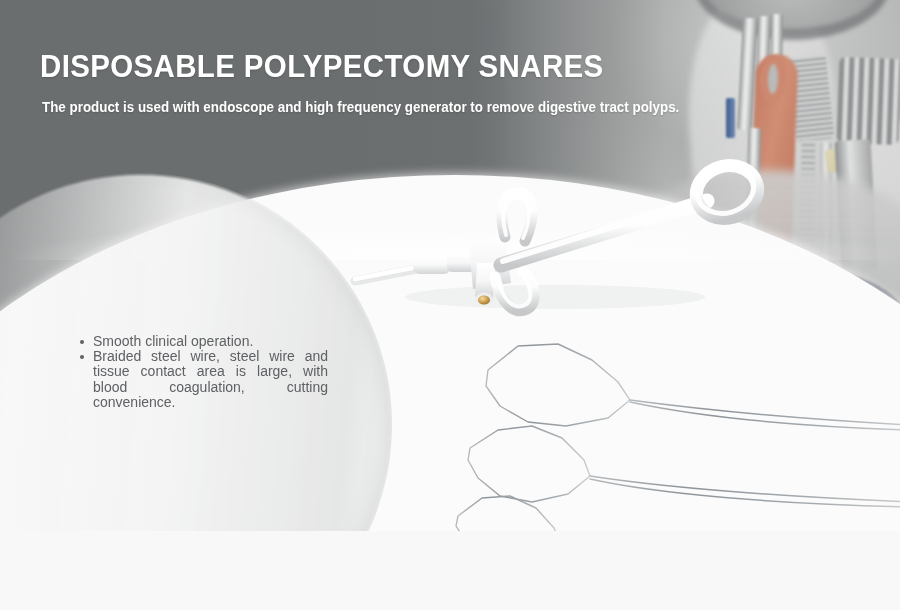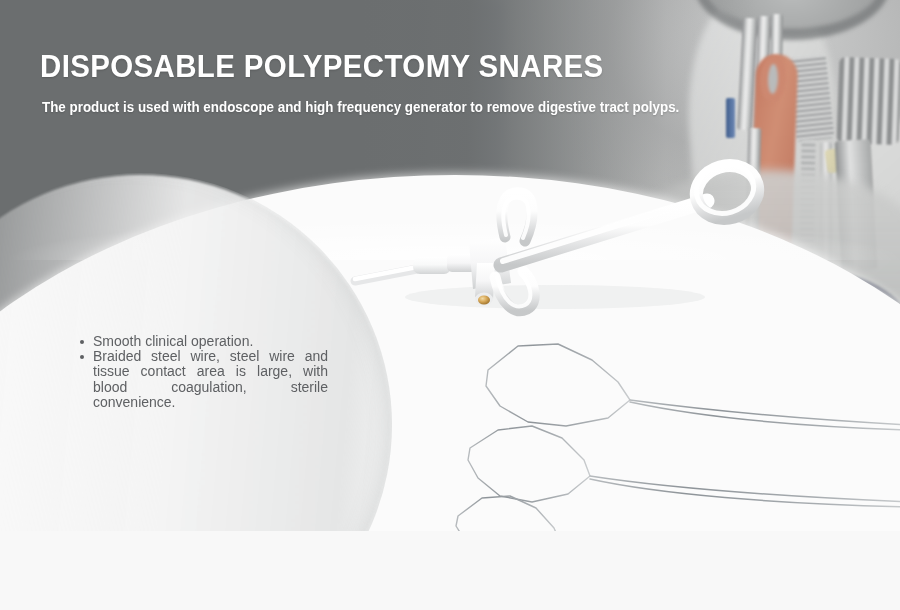--- a/index.html
+++ b/index.html
@@ -364,16 +364,16 @@
         <path d="M 18 186 L 42 168 L 70 166 L 96 178 L 114 198 L 120 212
                  L 100 228 L 70 234 L 44 228 L 26 212 L 16 196 Z" fill="none" stroke="url(#wireG)" stroke-width="1.4" stroke-linejoin="round"></path>
         <path d="M 120 212 C 200 222, 340 230, 470 232" fill="none" stroke="url(#wireG)" stroke-width="1.5" stroke-linecap="round"></path>
         <path d="M 120 215 C 202 230, 342 238, 470 238" fill="none" stroke="url(#wireG)" stroke-width="1.5" stroke-linecap="round"></path>
       </g>
     </svg>
   </div>
 
   <div class="bullets">
     <div class="bullet-row">Smooth clinical operation.</div>
-    <div class="bullet-row">Braided steel wire, steel wire and tissue contact area is large, with blood coagulation, sterile convenience.</div>
+    <div class="bullet-row">Braided steel wire, steel wire and tissue contact area is large, with blood coagulation, cutting convenience.</div>
   </div>
 
 </div>
 
 </body></html>

